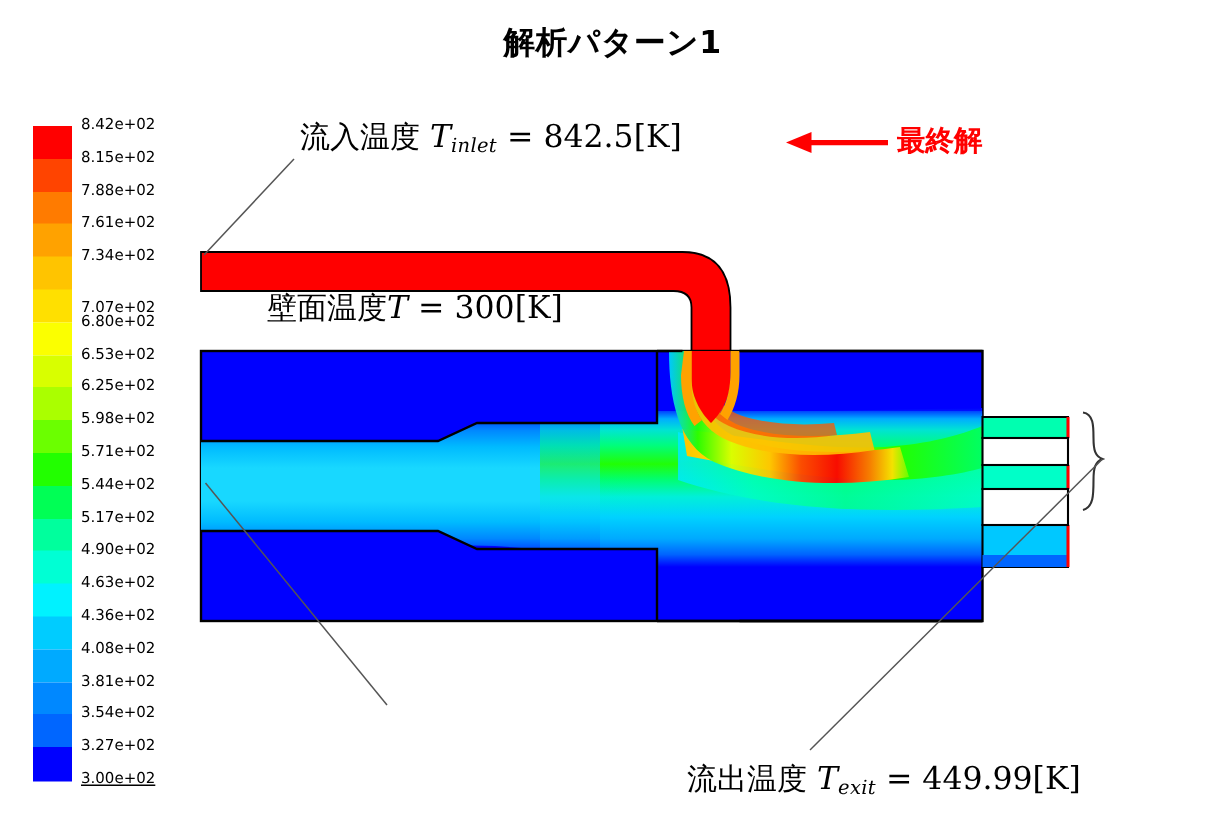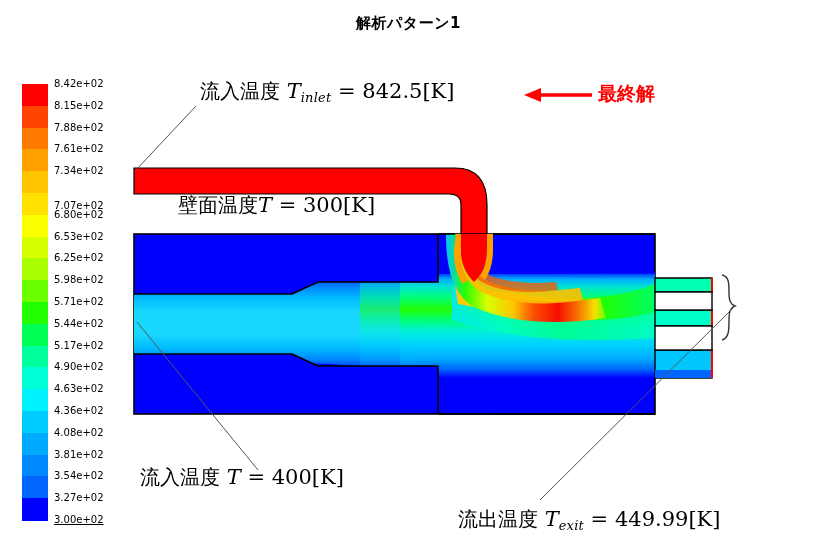--- a/index.html
+++ b/index.html
@@ -23,21 +23,21 @@
     height: 559px;
   }
 
   
   .title {
     position: absolute;
     left: 0;
     top: 14px;
     width: 817px;
     text-align: center;
-    font-size: 15px;
+    font-size: 21px;
     font-weight: bold;
     font-family: "DejaVu Sans", "Liberation Sans", sans-serif;
     letter-spacing: 0.5px;
   }
 
   
   #colorbar-group {
     position: absolute;
     left: 22px;
     top: 84px;
@@ -334,23 +334,20 @@
   </svg>
 
   <div class="annot" id="annot-inlet-top">
     <span class="jp">流入温度</span><span class="mathsym"> <i>T</i><span class="mathsub">inlet</span> <span>=</span> <span>842.5</span><span>[K]</span></span>
   </div>
 
   <div class="annot" id="annot-wall">
     <span class="jp">壁面温度</span><span class="mathsym"><i>T</i> <span>=</span> <span>300</span><span>[K]</span></span>
   </div>
 
-  <div class="annot" id="annot-inlet-bot">
-    <span class="jp">流入温度</span><span class="mathsym"> <i>T</i> <span>=</span> <span>400</span><span>[K]</span></span>
-  </div>
 
   <div class="annot" id="annot-exit">
     <span class="jp">流出温度</span><span class="mathsym"> <i>T</i><span class="mathsub">exit</span> <span>=</span> <span>449.99</span><span>[K]</span></span>
   </div>
 
   <div id="annot-final">最終解</div>
 
 </div>
 
 </body></html>

